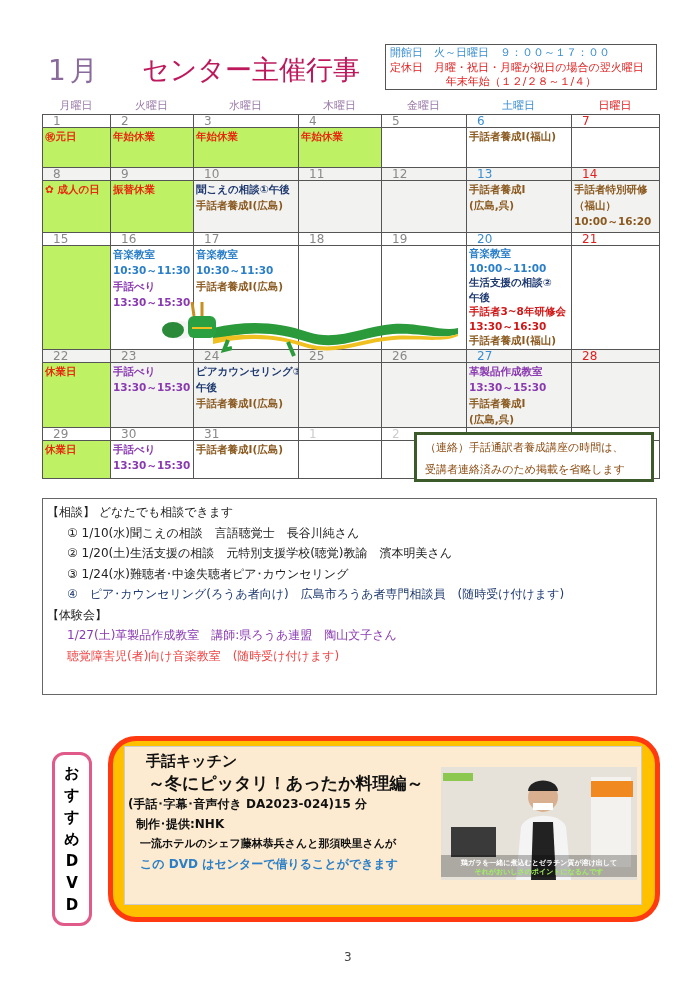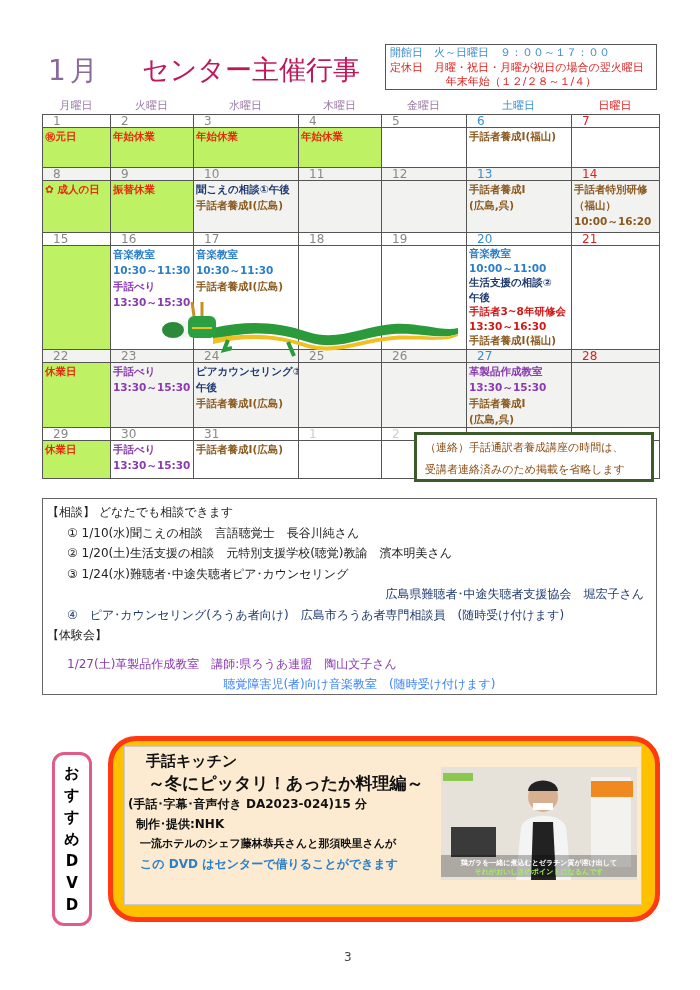--- a/index.html
+++ b/index.html
@@ -38,22 +38,22 @@
   .note-box { position:absolute; left:414px; top:432px; width:240px; height:50px; border:3px solid #3d5a2a; background:#fff;
               font-size:11px; line-height:22px; color:#8a4a10; padding:2px 8px; box-sizing:border-box; }
 
   .dragon { position:absolute; left:158px; top:298px; width:305px; height:60px; }
 
   .consult { position:absolute; left:42px; top:498px; width:615px; height:197px; border:1px solid #666; box-sizing:border-box;
              font-size:12px; line-height:20.5px; color:#222; padding:3px 4px; }
   .consult .ind { padding-left:20px; }
   .consult .right { text-align:right; padding-right:8px; color:#1f3a70; }
   .consult .l4 { padding-left:20px; color:#1f3a70; }
-  .consult .purple { color:#8a3ab0; padding-left:20px;margin-top:8px; }
-  .consult .blue { color:#3b82f6; padding-left:20px;text-align:center; }
+  .consult .purple { color:#8a3ab0; padding-left:20px; }
+  .consult .blue { color:#ef4444; padding-left:20px; }
 
   .rec-label { position:absolute; left:52px; top:752px; width:34px; height:168px; border:3px solid #e05a8a; border-radius:12px;
                background:#fff; display:flex; flex-direction:column; align-items:center; justify-content:center; font-weight:bold; font-size:15px; line-height:22px; }
   .dvd-outer { position:absolute; left:108px; top:736px; width:552px; height:186px; border:5px solid #ff3a10; border-radius:28px;
                background:#ffc000; box-sizing:border-box; }
   .dvd-inner { position:absolute; left:124px; top:746px; width:516px; height:157px; background:#fcebd0; border:1px solid #ccc; }
   .dvd-text { position:absolute; left:128px; top:750px; font-weight:bold; color:#111; }
   .dvd-text .t1 { font-size:15px; line-height:22px; padding-left:18px; }
   .dvd-text .t2 { font-size:17px; line-height:22px; padding-left:20px; }
   .dvd-text .t3 { font-size:12px; line-height:20px; }
@@ -273,21 +273,20 @@
 <div class="note-box">
   <div>（連絡）手話通訳者養成講座の時間は、</div>
   <div>受講者連絡済みのため掲載を省略します</div>
 </div>
 
 <div class="consult">
   <div>【相談】 どなたでも相談できます</div>
   <div class="ind">① 1/10(水)聞こえの相談　言語聴覚士　長谷川純さん</div>
   <div class="ind">② 1/20(土)生活支援の相談　元特別支援学校(聴覚)教諭　濱本明美さん</div>
   <div class="ind">③ 1/24(水)難聴者･中途失聴者ピア･カウンセリング</div>
-  <div class="right">広島県難聴者･中途失聴者支援協会　堀宏子さん</div>
   <div class="l4">④　ピア･カウンセリング(ろうあ者向け)　広島市ろうあ者専門相談員　(随時受け付けます)</div>
   <div>【体験会】</div>
   <div class="purple">1/27(土)革製品作成教室　講師:県ろうあ連盟　陶山文子さん</div>
   <div class="blue">聴覚障害児(者)向け音楽教室　(随時受け付けます)</div>
 </div>
 
 <div class="rec-label">
   <span>お</span>
   <span>す</span>
   <span>す</span>

